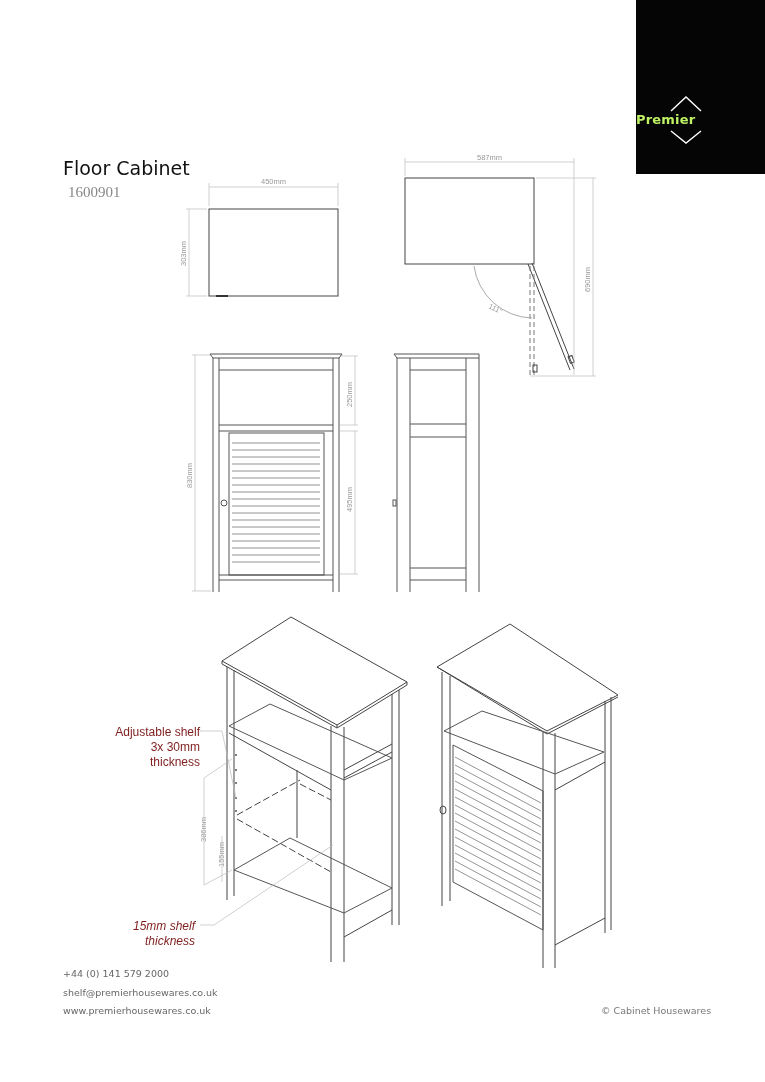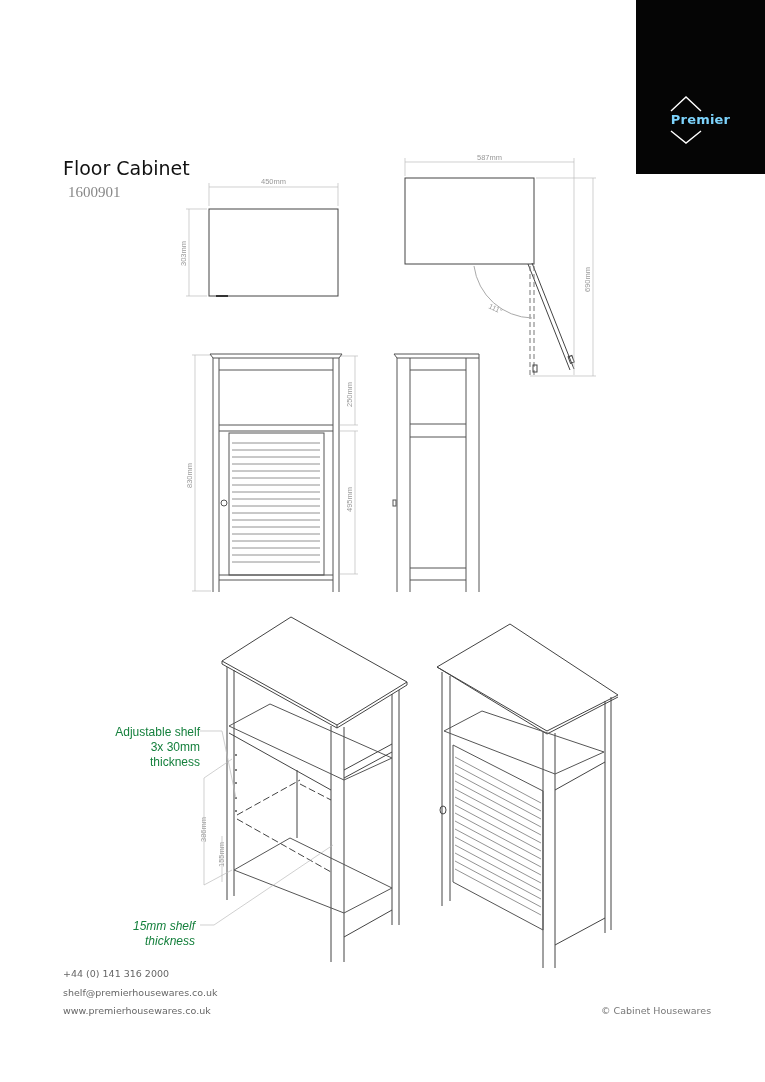--- a/index.html
+++ b/index.html
@@ -1,26 +1,26 @@
 <!DOCTYPE html>
 <html><head>
 <meta charset="utf-8">
 <style>
   html, body { margin:0; padding:0; background:#ffffff; }
   body { width:765px; height:1082px; position:relative; overflow:hidden;
          font-family:"Liberation Sans", sans-serif; color:#222; }
   .abs { position:absolute; }
   .brand-tab { position:absolute; left:636px; top:0; width:129px; height:174px; background:#050505; }
-  .brand-name { position:absolute; left:0; width:100%; top:112px; text-align:center; color:#7dd3fc;
+  .brand-name { position:absolute; left:0; width:100%; top:112px; text-align:left; color:#bef264;
                 font-family:"DejaVu Sans", sans-serif; font-size:13px; font-weight:bold; letter-spacing:0.2px; }
   .title { left:63px; top:157px; font-size:19px; color:#111; font-family:"DejaVu Sans", sans-serif;text-align:center; }
   .code { left:68px; top:184px; font-size:15px; color:#888; font-family:Liberation Serif, serif; }
   .contact { left:63px; font-size:9.5px; color:#666; font-family:"DejaVu Sans", sans-serif; }
   .copyright { left:601px; top:1005px; font-size:9.5px; color:#777; font-family:"DejaVu Sans", sans-serif; }
-  .note { font-size:12px; color:#15803d; text-align:right; line-height:15px; }
+  .note { font-size:12px; color:#7f1d1d; text-align:right; line-height:15px; }
   svg { position:absolute; left:0; top:0; }
   .dimtxt { font-family:"Liberation Sans", sans-serif; font-size:7.5px; fill:#999; }
 </style>
 </head>
 <body>
 
 <div class="brand-tab">
   <svg width="129" height="174">
     <polyline points="18,111 33,97 48,111" fill="none" stroke="#fff" stroke-width="1.4" transform="translate(17,0)"></polyline>
     <polyline points="18,131 33,143 48,131" fill="none" stroke="#fff" stroke-width="1.4" transform="translate(17,0)"></polyline>
@@ -218,16 +218,16 @@
 <div class="abs note" style="left:88px; top:725px; width:112px;">
   <div>Adjustable shelf</div>
   <div>3x 30mm</div>
   <div>thickness</div>
 </div>
 <div class="abs note" style="left:88px; top:919px; width:107px;font-style:italic;">
   <div>15mm shelf</div>
   <div>thickness</div>
 </div>
 
-<div class="abs contact" style="top:968px;">+44 (0) 141 316 2000</div>
+<div class="abs contact" style="top:968px;">+44 (0) 141 579 2000</div>
 <div class="abs contact" style="top:987px;">shelf@premierhousewares.co.uk</div>
 <div class="abs contact" style="top:1005px;">www.premierhousewares.co.uk</div>
 <div class="abs copyright">© Cabinet Housewares</div>
 
 </body></html>

